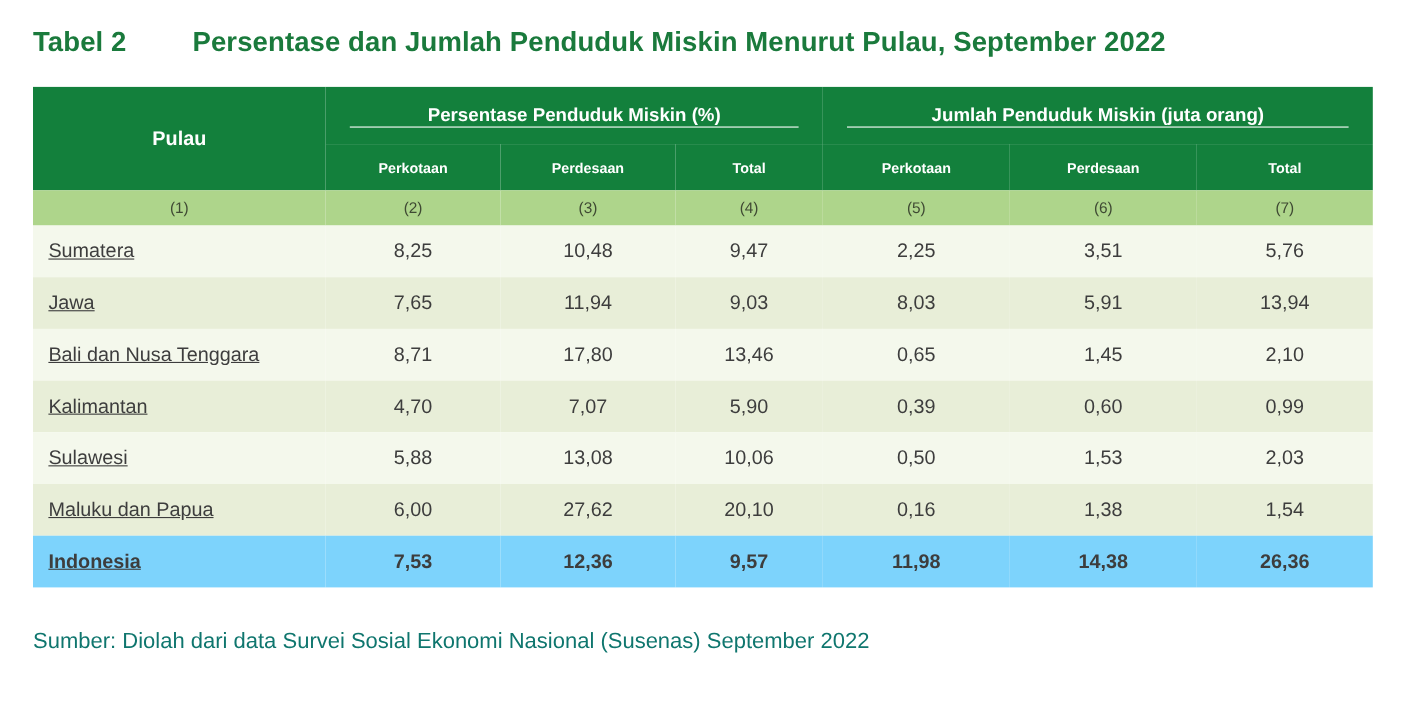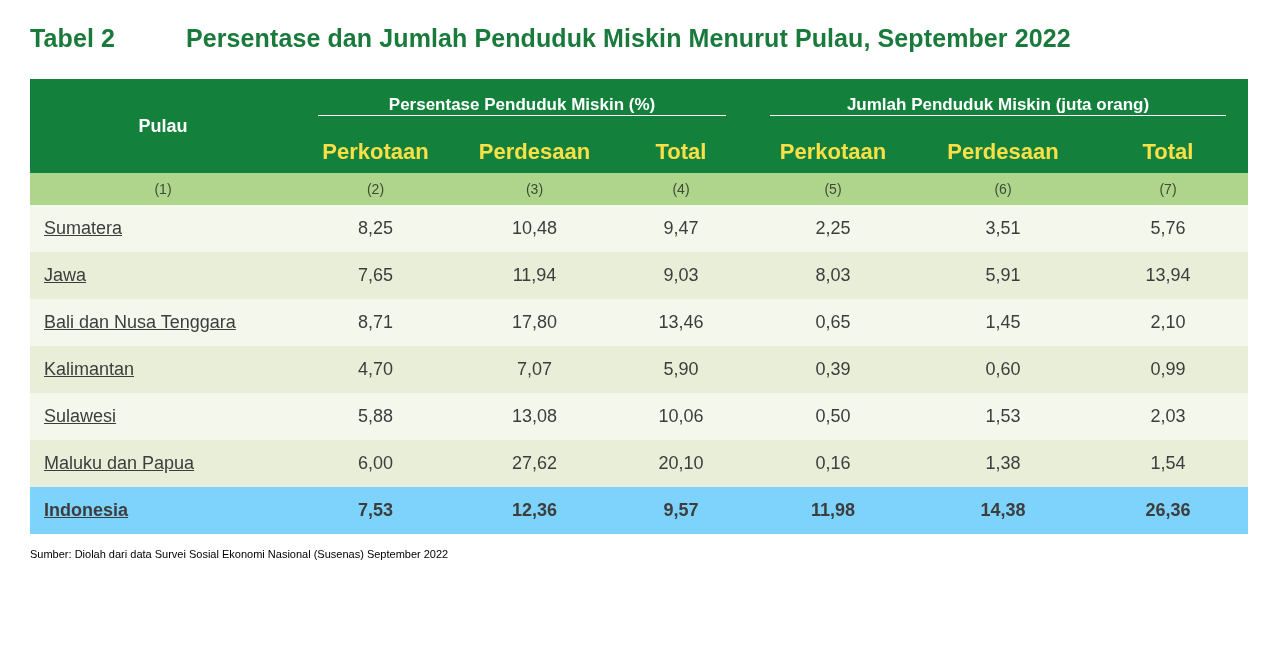--- a/index.html
+++ b/index.html
@@ -33,21 +33,20 @@
     color: #1a7a3c;
     letter-spacing: 0.1px;
     width: 145px;
     flex: 0 0 145px;
   }
   .title-text {
     font-size: 25px;
     font-weight: bold;
     color: #1a7a3c;
     letter-spacing: 0.1px;
-    margin-left: 11px;
   }
   
   .table-wrap {
     margin: 26px 30px 0 30px;
   }
   table.data {
     border-collapse: collapse;
     width: 1218px;
     table-layout: fixed;
   }
@@ -68,22 +67,22 @@
     vertical-align: middle;
   }
   .grp-inner {
     display: block;
     padding-bottom: 0;
     margin: 0 22px;
     border-bottom: 1.5px solid #ffffff;
   }
   thead tr.head-sub th {
     background: #13803c;
-    color: #fde047;
-    font-size: 22px;
+    color: #ffffff;
+    font-size: 13px;
     font-weight: bold;
     height: 42px;
     vertical-align: middle;
     padding: 0;
   }
   thead tr.numrow th {
     background: #aed58b;
     color: #3f4a33;
     font-size: 14px;
     font-weight: normal;
@@ -107,23 +106,23 @@
     text-align: center;
   }
   tbody tr.odd td { background: #f4f8ec; }
   tbody tr.even td { background: #e8eed8; }
   tbody tr.total td {
     background: #7dd3fc;
     font-weight: bold;
   }
   
   .source {
-    margin: 14px 30px 0 30px;
-    font-size: 11px;
-    color: #000000;
+    margin: 38px 30px 0 30px;
+    font-size: 20px;
+    color: #0f766e;
   }
 </style>
 </head>
 <body>
 
 <div class="page">
 
   <div class="title-row">
     <div class="title-label">Tabel 2</div>
     <div class="title-text">Persentase dan Jumlah Penduduk Miskin Menurut Pulau, September 2022</div>

